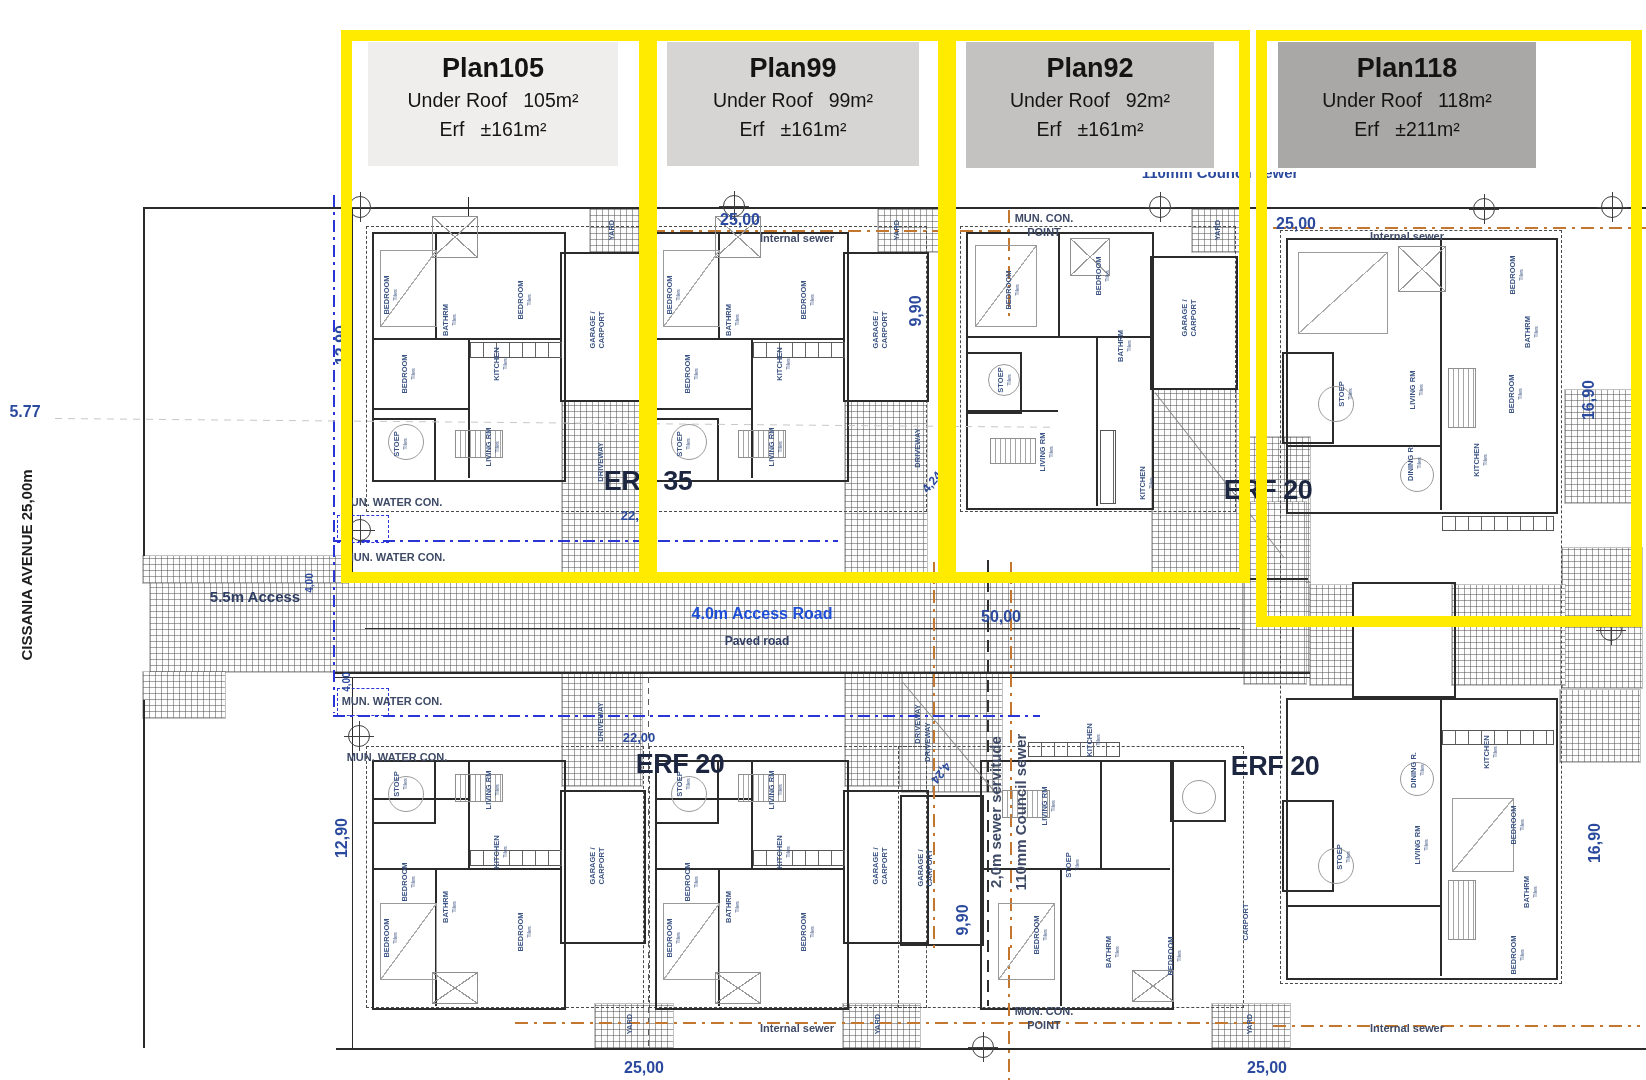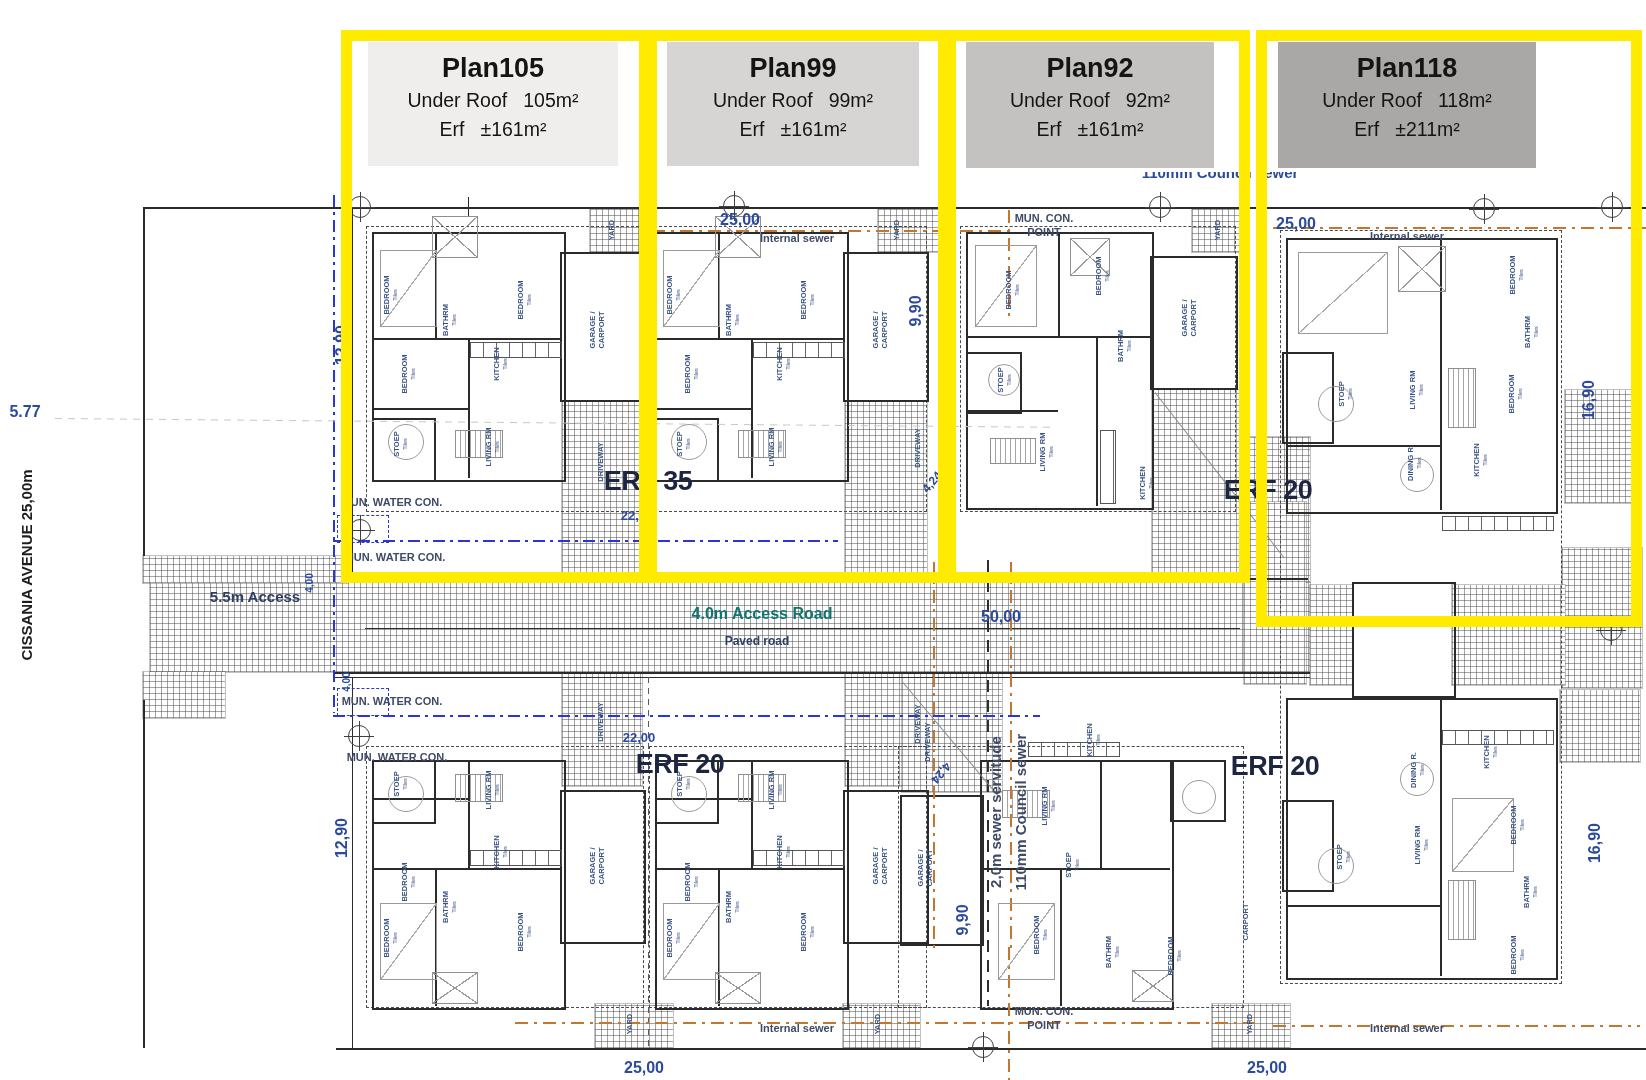--- a/index.html
+++ b/index.html
@@ -290,21 +290,21 @@
     <div class="note" style="left: 797px; top: 1029px; font-size: 11px; color: rgb(62, 74, 102); text-align: center; transform: translate(-50%, -50%);">Internal sewer</div>
     <div class="note" style="left: 1407px; top: 1029px; font-size: 11px; color: rgb(62, 74, 102); text-align: center; transform: translate(-50%, -50%);">Internal sewer</div>
     <div class="note" style="left: 1044px; top: 226px; font-size: 11px; color: rgb(62, 74, 102); text-align: center; transform: translate(-50%, -50%);">MUN. CON.
 POINT</div>
     <div class="note" style="left: 1044px; top: 1019px; font-size: 11px; color: rgb(62, 74, 102); text-align: center; transform: translate(-50%, -50%);">MUN. CON.
 POINT</div>
     <div class="note" style="left: 392px; top: 503px; font-size: 11px; color: rgb(62, 74, 102); text-align: center; transform: translate(-50%, -50%);">MUN. WATER CON.</div>
     <div class="note" style="left: 395px; top: 558px; font-size: 11px; color: rgb(62, 74, 102); text-align: center; transform: translate(-50%, -50%);">MUN. WATER CON.</div>
     <div class="note" style="left: 392px; top: 702px; font-size: 11px; color: rgb(62, 74, 102); text-align: center; transform: translate(-50%, -50%);">MUN. WATER CON.</div>
     <div class="note" style="left: 397px; top: 758px; font-size: 11px; color: rgb(62, 74, 102); text-align: center; transform: translate(-50%, -50%);">MUN. WATER CON.</div>
-    <div class="note" style="left: 762px; top: 614px; font-size: 16px; color: #0f766e; text-align: left; transform: translate(-50%, -50%);">4.0m Access Road</div>
+    <div class="note" style="left: 762px; top: 614px; font-size: 16px; color: #1d4ed8; text-align: left; transform: translate(-50%, -50%);">4.0m Access Road</div>
     <div class="note" style="left: 757px; top: 641px; font-size: 12px; color: rgb(46, 61, 99); text-align: center; transform: translate(-50%, -50%);">Paved road</div>
     <div class="note" style="left: 255px; top: 597px; font-size: 15px; color: rgb(46, 61, 99); text-align: center; transform: translate(-50%, -50%);">5.5m Access</div>
     <div class="note" style="left: 27px; top: 565px; font-size: 15px; color: rgb(29, 29, 29); text-align: center; transform: translate(-50%, -50%) rotate(-90deg);">CISSANIA AVENUE 25,00m</div>
     <div class="note" style="left: 996px; top: 812px; font-size: 15px; color: rgb(62, 74, 102); text-align: center; transform: translate(-50%, -50%) rotate(-90deg);">2,0m sewer servitude</div>
     <div class="note" style="left: 1021px; top: 812px; font-size: 15px; color: rgb(62, 74, 102); text-align: center; transform: translate(-50%, -50%) rotate(-90deg);">110mm Council sewer</div>
     <div class="clipbox" style="left: 1140px; top: 172px; width: 160px; height: 13px;">
       <span style="display: block; margin-top: -8px; color: rgb(43, 74, 158); font: 700 15px &quot;Liberation Sans&quot;, sans-serif; white-space: nowrap; text-align: center;">110mm Council sewer</span>
     </div>
     <div class="rl" style="left: 390px; top: 295px; transform: translate(-50%, -50%) rotate(-90deg);"><span>BEDROOM</span><span class="sub">Tiles</span></div>
     <div class="rl" style="left: 449px; top: 320px; transform: translate(-50%, -50%) rotate(-90deg);"><span>BATHRM</span><span class="sub">Tiles</span></div>

